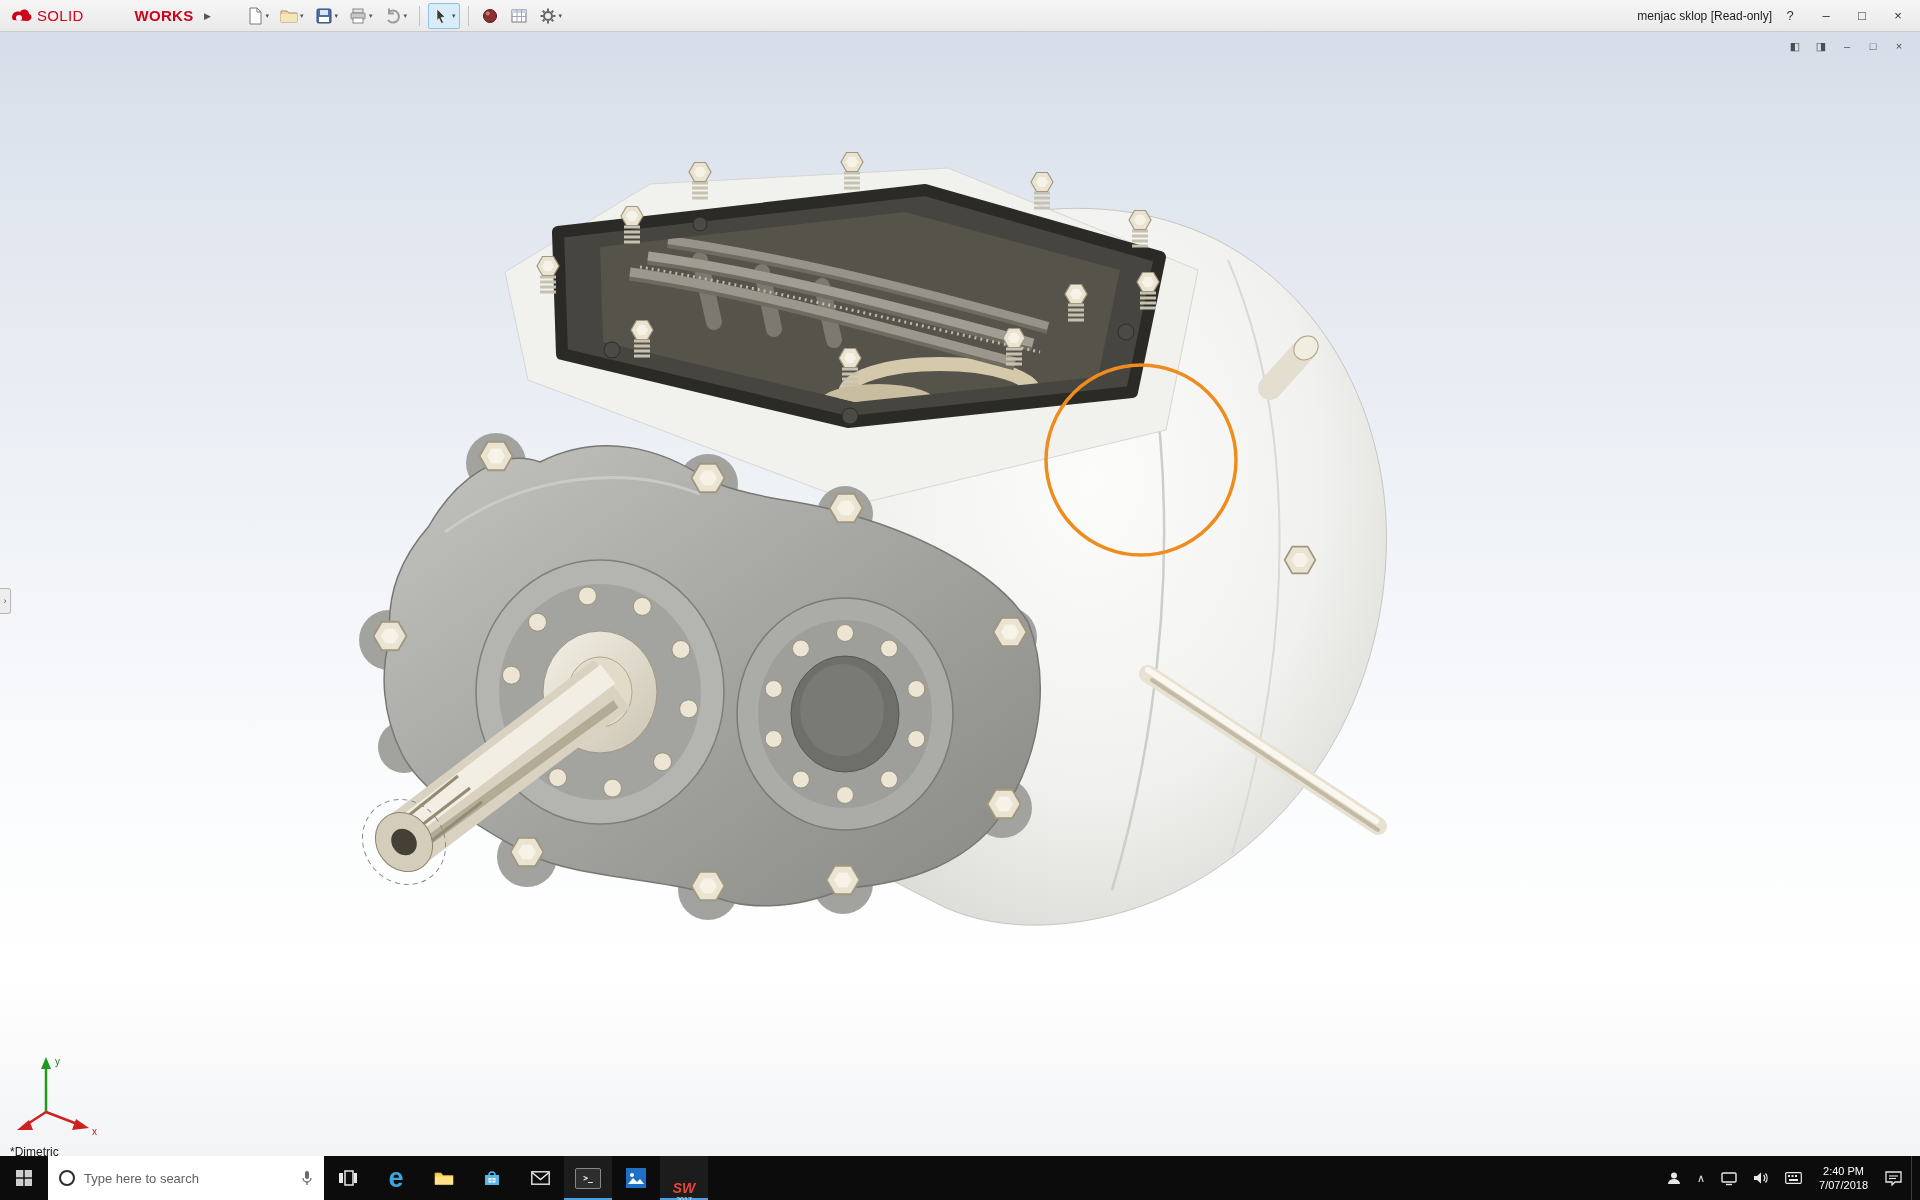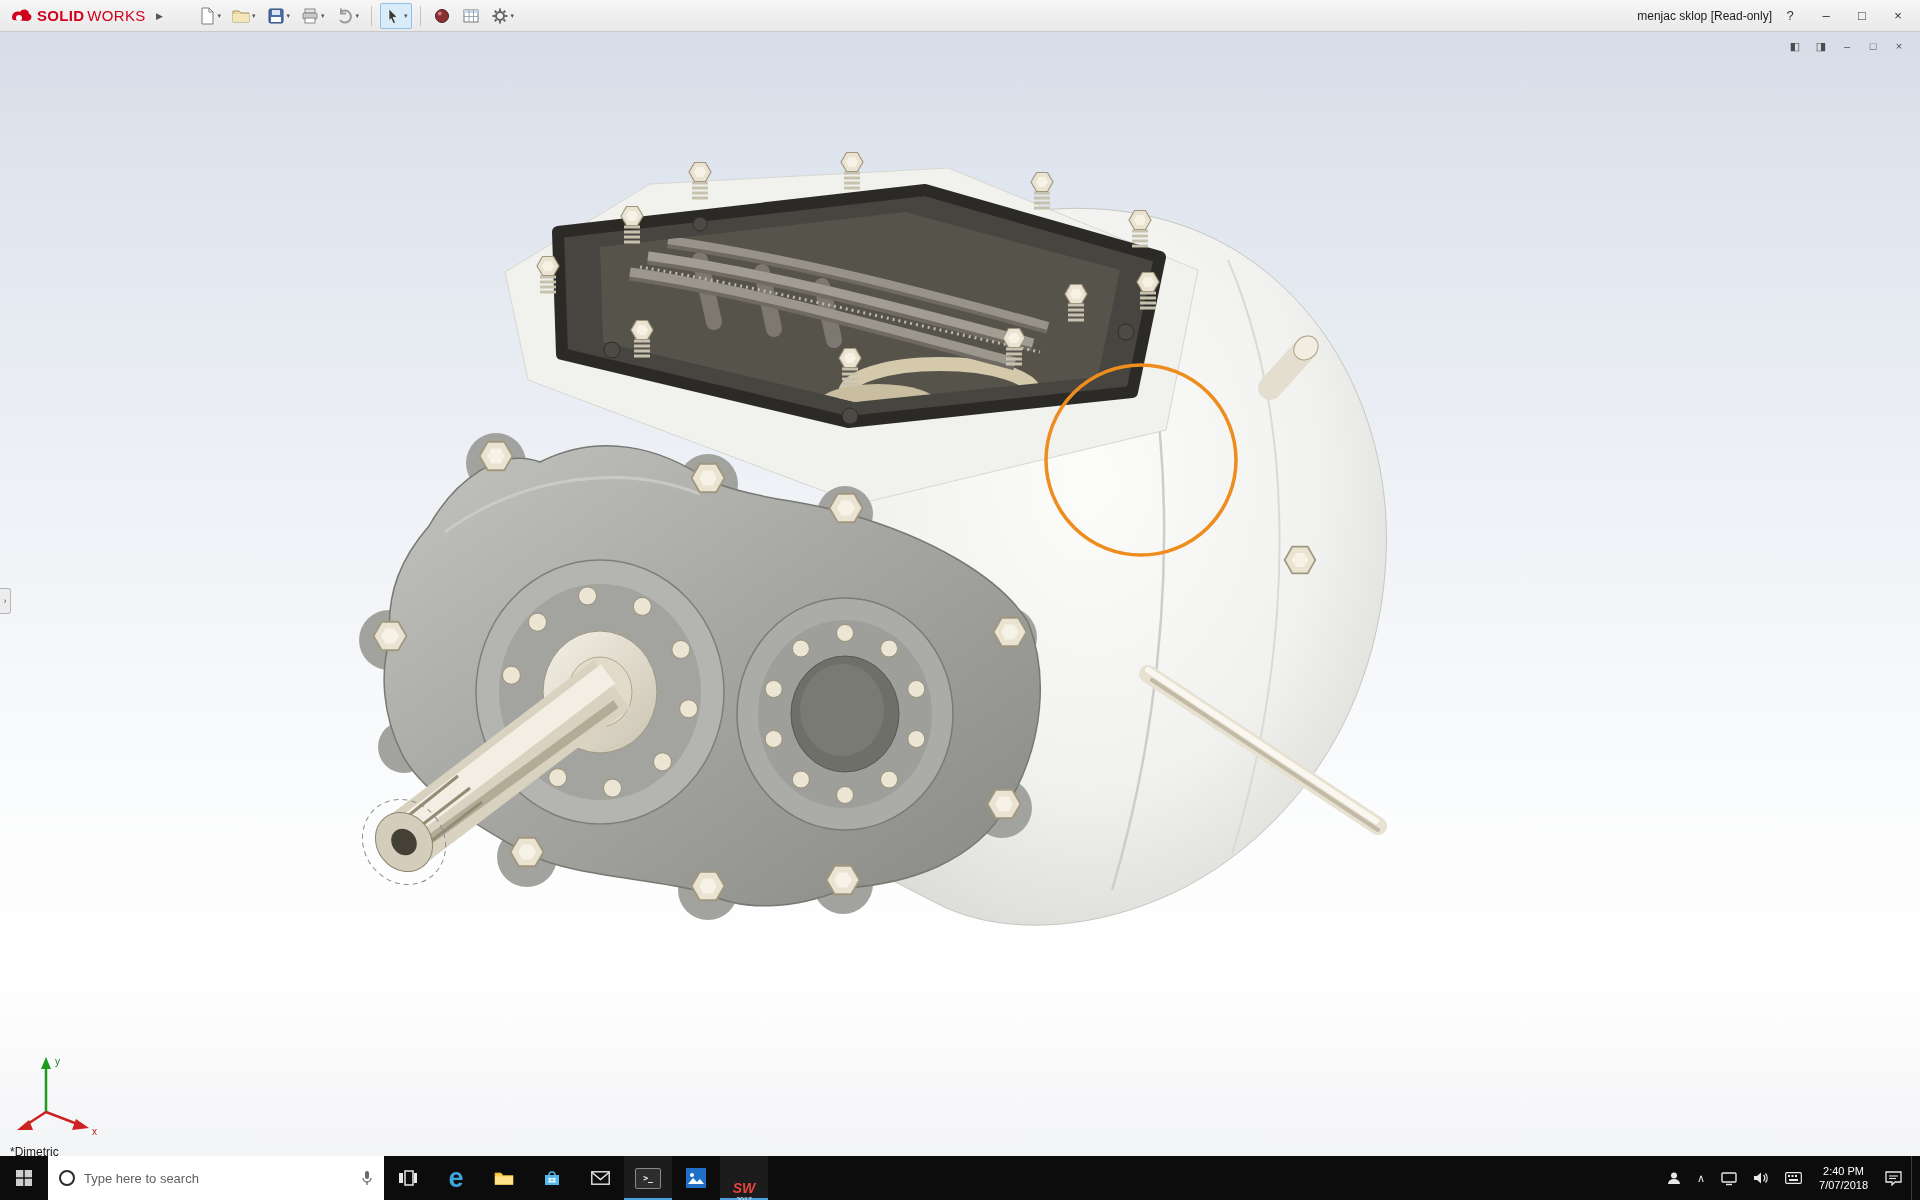--- a/index.html
+++ b/index.html
@@ -2,22 +2,22 @@
 <html><head>
 <meta charset="utf-8">
 <style>
   * { box-sizing: border-box; margin: 0; padding: 0; }
   html,body { width:1920px; height:1200px; overflow:hidden; font-family:"Liberation Sans", sans-serif; background:#000; }
 
   
   .titlebar{ position:relative; height:32px; background:linear-gradient(#f6f6f6,#e9e9e9);
     border-bottom:1px solid #c9c9c9; display:flex; align-items:center; padding:0 4px; }
   .brand{ display:flex; align-items:center; gap:3px; padding:0 6px; }
-  .brand-bold{ color:#d0021b; font-weight:bold; font-size:15px; letter-spacing:.3px; }
-  .brand-light{ color:#d0021b; font-weight:400; font-size:15px; letter-spacing:.3px; }
+  .brand-bold{ color:#d0021b; font-weight:normal; font-size:15px; letter-spacing:.3px; }
+  .brand-light{ color:#d0021b; font-weight:700; font-size:15px; letter-spacing:.3px;margin-left:48px; }
   .flyout-btn{ border:none; background:transparent; color:#555; font-size:9px; width:16px; height:22px; cursor:pointer; }
   .qat{ display:flex; align-items:center; margin-left:26px; gap:3px; }
   .tbtn{ display:flex; align-items:center; border:1px solid transparent; background:transparent; height:26px; padding:0 3px; cursor:pointer; }
   .tbtn.active-tool{ background:#d9ecfa; border:1px solid #8fc0e8; border-radius:2px; }
   .caret{ font-size:7px; color:#555; margin-left:2px; }
   .tb-sep{ width:1px; height:20px; background:#c4c4c4; margin:0 5px; }
   .tb-title{ flex:1; text-align:right; font-size:12px; color:#1d1d1d; white-space:nowrap; overflow:hidden; }
   .winctl{ display:flex; align-items:center; }
   .winctl button{ width:36px; height:28px; border:none; background:transparent; font-size:13px; color:#333; cursor:pointer; }
 
@@ -32,21 +32,21 @@
   .fm-tab{ position:absolute; left:0; top:556px; width:11px; height:26px; background:#ededed;
     border:1px solid #b6b6b6; border-left:none; border-radius:0 3px 3px 0; font-size:9px; color:#555;
     display:flex; align-items:center; justify-content:center; cursor:pointer; z-index:4; }
 
   
   .taskbar{ position:relative; height:44px; background:#0c0c0c; display:flex; align-items:stretch; }
   .tk-btn{ width:48px; border:none; background:transparent; display:flex; align-items:center;
     justify-content:center; cursor:pointer; color:#e8e8e8; }
   .tk-btn.start{ width:48px; }
   .tk-btn.open-app{ background:#1c1c1c; box-shadow:inset 0 -2px 0 #4ba0e0; }
-  .searchbox{ width:336px; background:#ffffff; display:flex; align-items:center; padding:0 10px; gap:8px; cursor:text; }
+  .searchbox{ width:276px; background:#ffffff; display:flex; align-items:center; padding:0 10px; gap:8px; cursor:text; }
   .searchbox input{ flex:1; border:none; outline:none; font-size:13px; color:#333; background:transparent;
     font-family:"Liberation Sans", sans-serif; }
   .searchbox input::placeholder{ color:#5f5f5f; opacity:1; }
   .edge-e{ color:#3ea6dd; font-size:27px; font-weight:bold; line-height:1; }
   .console-chip{ width:26px; height:21px; background:#2e2e2e; border:1px solid #888; border-radius:2px;
     color:#fff; font-family:"DejaVu Sans Mono", monospace; font-size:8px; font-weight:bold;
     display:flex; align-items:center; justify-content:center; }
   .sw-chip{ display:flex; flex-direction:column; align-items:center; line-height:1; }
   .sw-txt{ color:#e8453c; font-weight:bold; font-style:italic; font-size:14px;margin-top:28px; }
   .sw-yr{ color:#e0e0e0; font-size:7px; margin-top:1px; }

